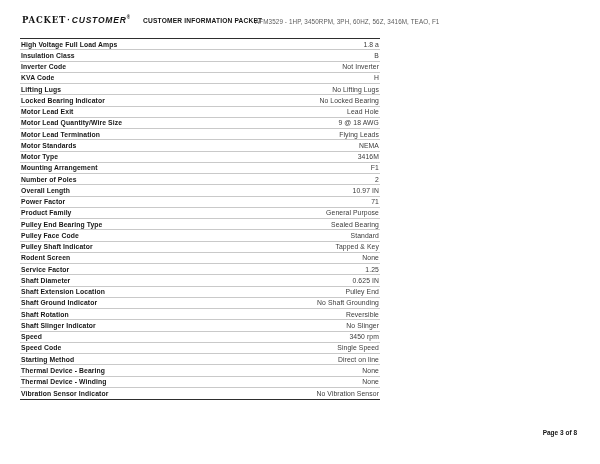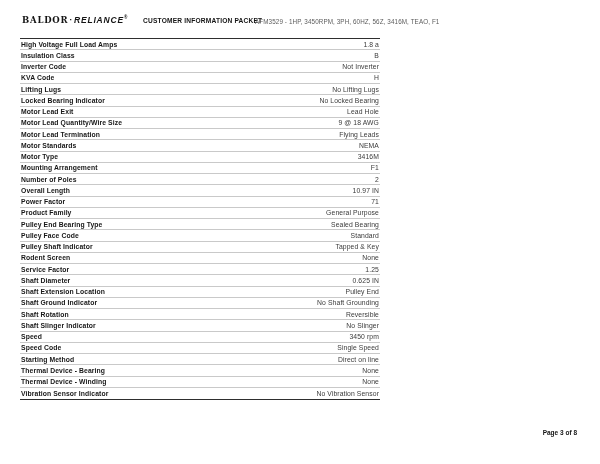--- a/index.html
+++ b/index.html
@@ -122,21 +122,21 @@
     white-space: nowrap;
   }
 </style>
 </head>
 <body>
 
 <div class="page">
 
   <div class="header">
     <div class="logo">
-      <span class="logo-baldor">BALDOR</span><span class="logo-sep">·</span><span class="logo-reliance">RELIANCE</span><span class="logo-mark">®</span>
+      <span class="logo-baldor">PACKET</span><span class="logo-sep">·</span><span class="logo-reliance">CUSTOMER</span><span class="logo-mark">®</span>
     </div>
     <div class="doc-title">CUSTOMER INFORMATION PACKET</div>
     <div class="doc-subtitle">AFM3529 - 1HP, 3450RPM, 3PH, 60HZ, 56Z, 3416M, TEAO, F1</div>
   </div>
 
   <div class="spec-table" id="spec-table">
       <div class="spec-row">
         <span class="spec-label">High Voltage Full Load Amps</span>
         <span class="spec-value">1.8 a</span>
       </div>

